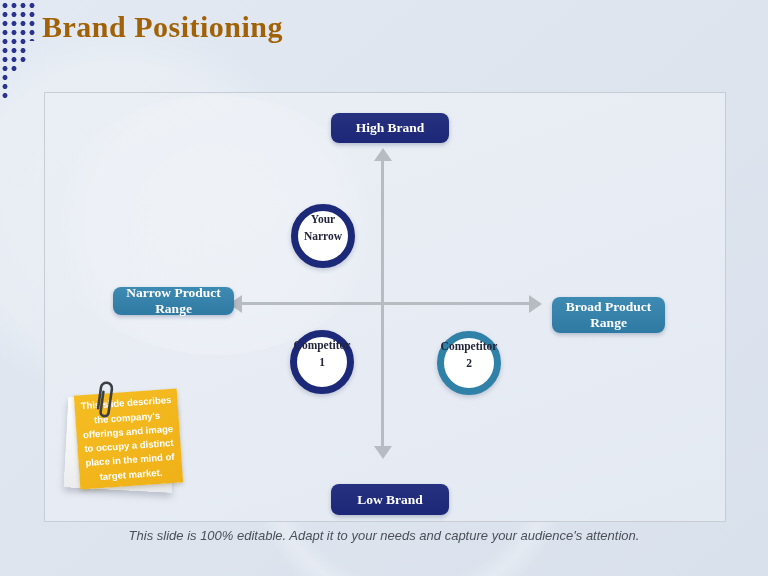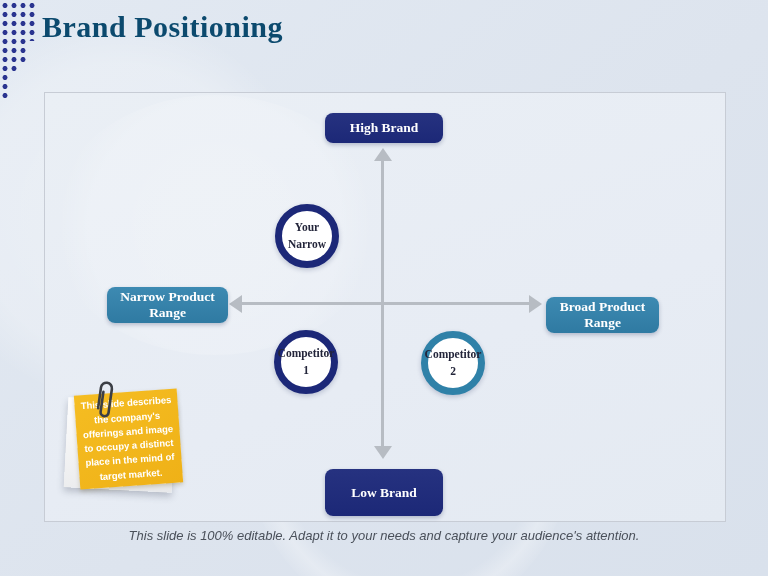--- a/index.html
+++ b/index.html
@@ -24,21 +24,21 @@
     background-image:radial-gradient(circle at 3px 3.5px, #2a3490 2.2px, rgba(42,52,144,0) 2.8px);
     background-size:6px 9px; }
   .dc1 { left:2px;  top:2px; height:99px; }
   .dc2 { left:11px; top:2px; height:72px; }
   .dc3 { left:20px; top:2px; height:63px; }
   .dc4 { left:29px; top:2px; height:39px; }
 
   .title {
     position:absolute; left:42px; top:10px;
     font-family:"Liberation Serif","DejaVu Serif",serif;
-    font-weight:700; font-size:30px; color:#0c4a6e; letter-spacing:0.5px;
+    font-weight:700; font-size:30px; color:#a16207; letter-spacing:0.5px;
   }
   .subtitle {
     position:absolute; left:43px; top:54px;
     font-style:italic; font-size:13px; color:#4b5059;
   }
 
   .panel {
     position:absolute; left:44px; top:92px; width:682px; height:430px;
     background:linear-gradient(160deg, #eaeff5 0%, #e7ecf4 60%, #e4eaf2 100%);
     border:1px solid #c7ccd5;
@@ -55,36 +55,37 @@
   .ah-up    { left:374px; top:148px; border-left:9px solid transparent; border-right:9px solid transparent; border-bottom:13px solid #b7bcc3; }
   .ah-down  { left:374px; top:446px; border-left:9px solid transparent; border-right:9px solid transparent; border-top:13px solid #b7bcc3; }
   .ah-left  { left:229px; top:294.5px; border-top:9px solid transparent; border-bottom:9px solid transparent; border-right:13px solid #b7bcc3; }
   .ah-right { left:529px; top:294.5px; border-top:9px solid transparent; border-bottom:9px solid transparent; border-left:13px solid #b7bcc3; }
 
   
   .abox {
     position:absolute; display:flex; align-items:center; justify-content:center;
     font-family:"Liberation Serif","DejaVu Serif",serif; font-weight:700; font-size:13.5px;
     color:#ffffff; text-align:center; border-radius:8px; line-height:16px;
-    box-shadow:0 2px 4px rgba(20,30,80,0.25); padding:2px 4px;
+    box-shadow:0 2px 4px rgba(20,30,80,0.25); padding:2px 4px;margin-left:6px;
   }
   .navy-box { background:linear-gradient(#263280, #1c2877); }
   .teal-box { background:linear-gradient(#3d8ab2, #2f7aa2); }
   .box-top    { left:325px; top:113px; width:118px; height:30px; }
-  .box-bottom { left:325px; top:469px; width:118px; height:47px; }
-  .box-left   { left:107px; top:287px; width:121px; height:36px; }
+  .box-bottom { left:325px; top:484px; width:118px; height:31px; }
+  .box-left   { left:107px; top:287px; width:121px; height:28px; }
   .box-right  { left:546px; top:297px; width:113px; height:36px; }
 
   
   .node {
     position:absolute; width:64px; height:64px; border-radius:50%; background:#ffffff;
-    display:flex; flex-direction:column; align-items:center; justify-content:center;
+    display:flex; flex-direction:column; align-items:center; 
     font-family:"Liberation Serif","DejaVu Serif",serif; font-weight:700; font-size:11.5px;
     color:#23253a; text-align:center; line-height:1.45;
     box-shadow:0 2px 5px rgba(20,30,80,0.22);
+    margin-left:16px;
   }
   .navy-ring { border:7px solid #1c2878; }
   .teal-ring { border:7px solid #2f81a8; }
   .n-your  { left:275px; top:204px; }
   .n-comp1 { left:274px; top:330px; }
   .n-comp2 { left:421px; top:331px; }
 
   
   .sheet {
     position:absolute; left:66px; top:400px; width:108px; height:90px;

